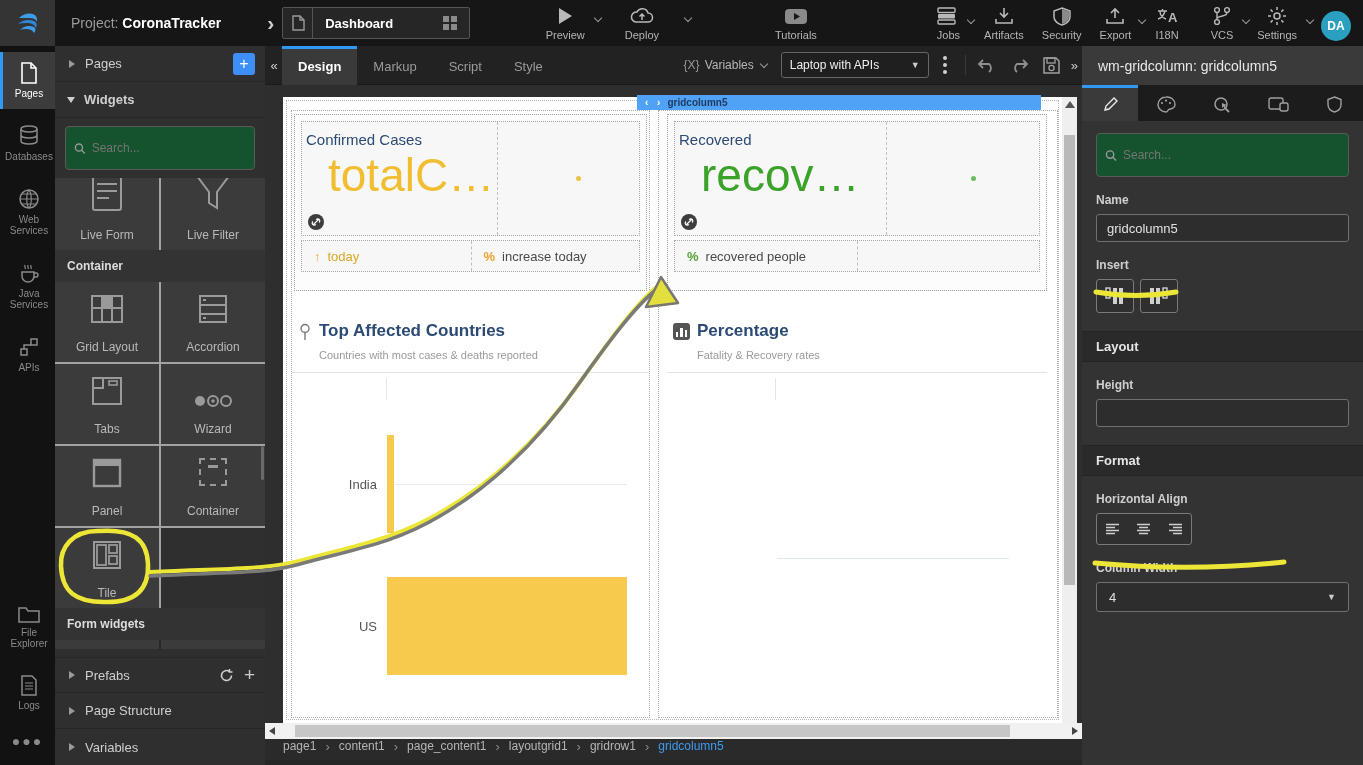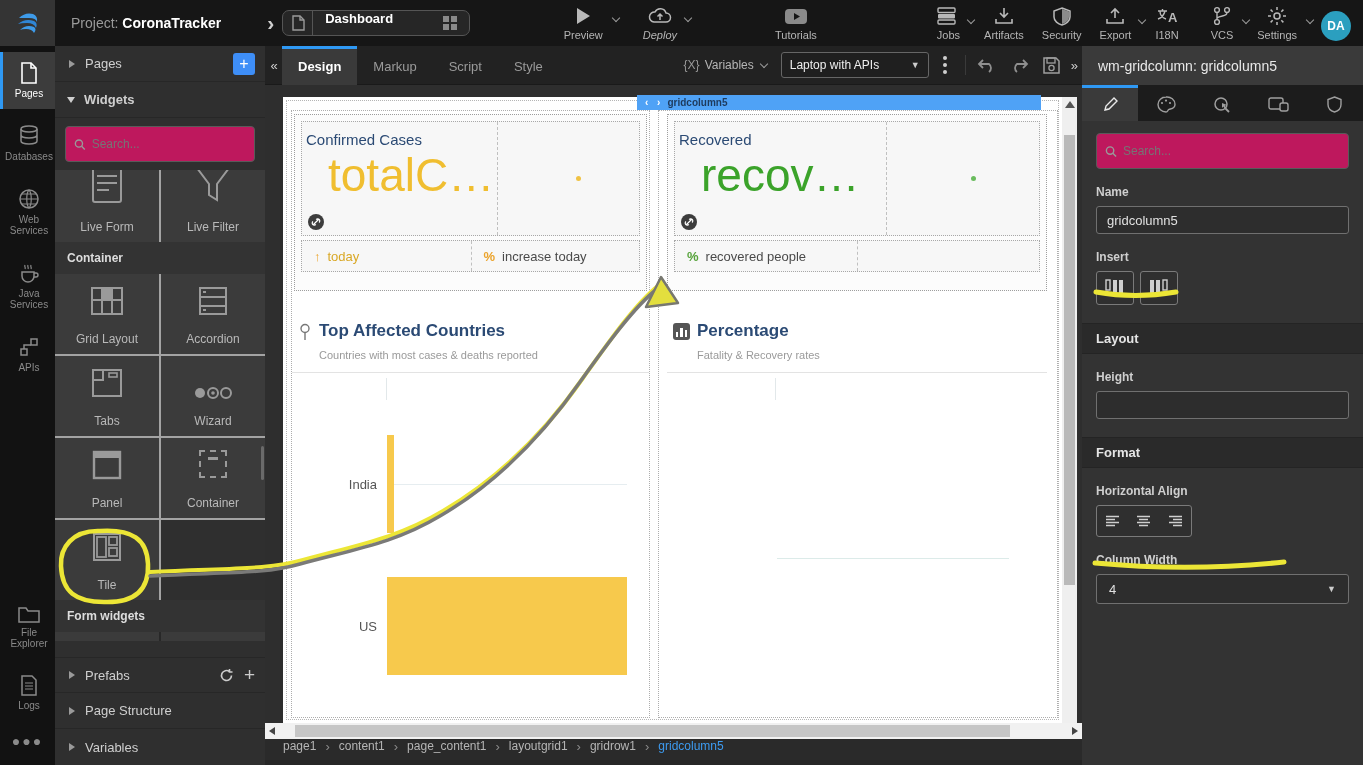--- a/index.html
+++ b/index.html
@@ -6,21 +6,21 @@
   html,body { width:1363px; height:765px; overflow:hidden; background:#1d1d1d;
     font-family:"Liberation Sans", sans-serif; }
   #app { position:relative; width:1363px; height:765px; }
 
   
   .header { display:flex; align-items:center; height:46px; background:#161616; }
   .logo-box { width:55px; height:46px; background:#343434; display:flex; align-items:center; justify-content:center; }
   .proj { margin-left:16px; font-size:14px; color:#9a9a9a; white-space:nowrap; }
   .proj b { color:#ffffff; font-weight:bold; }
   .hdr-chevron { color:#cfcfcf; font-size:21px; margin:0 8px 0 46px; font-weight:bold; }
-  .page-tab { display:flex; height:26px; border:1px solid #555; background:#262626; border-radius:7px; }
+  .page-tab { display:flex; align-items:center; height:32px; border:1px solid #555; background:#262626; border-radius:2px; }
   .page-tab .doc { width:30px; height:100%; display:flex; align-items:center; justify-content:center; border-right:1px solid #555; }
   .page-tab .nm { padding:0 46px 0 12px; color:#fff; font-weight:bold; font-size:13px; }
   .page-tab .grid-ic { width:30px; display:flex; align-items:center; justify-content:center; padding-right:8px; }
   .hdr-actions { margin-left:auto; display:flex; align-items:flex-start; }
   .hact { display:flex; flex-direction:column; align-items:center; margin-right:18px; cursor:pointer; }
   .hact .ic { height:22px; display:flex; align-items:center; justify-content:center; }
   .hact .tx { font-size:11px; color:#b5b5b5; margin-top:2px; white-space:nowrap; }
   .caret { display:inline-block; width:6px; height:6px; border-right:1.5px solid #9a9a9a; border-bottom:1.5px solid #9a9a9a; transform:rotate(45deg); margin-left:4px; margin-bottom:2px; }
   .avatar { width:30px; height:30px; border-radius:50%; background:#2b9fbf; color:#fff; display:flex; align-items:center; justify-content:center; font-size:12px; font-weight:bold; margin:6px 12px 0 4px; cursor:pointer; }
 
@@ -36,21 +36,21 @@
   .rail-spacer { flex:1; }
   .rail-dots { color:#8a8a8a; text-align:center; font-size:14px; letter-spacing:2px; padding:12px 0 16px; cursor:pointer; }
 
   
   .explorer { width:210px; background:#2f2f2f; display:flex; flex-direction:column; position:relative; }
   .exp-row { display:flex; align-items:center; height:36px; padding:0 10px; color:#cfcfcf; font-size:13px; border-bottom:1px solid #272727; cursor:pointer; flex:0 0 auto; }
   .tri-r { width:0; height:0; border-top:4px solid transparent; border-bottom:4px solid transparent; border-left:6px solid #9a9a9a; margin:0 10px 0 4px; }
   .tri-d { width:0; height:0; border-left:4px solid transparent; border-right:4px solid transparent; border-top:6px solid #cfcfcf; margin:0 9px 0 2px; }
   .plus-btn { margin-left:auto; width:22px; height:22px; border-radius:3px; background:#3e8ef7; color:#fff; font-size:16px; display:flex; align-items:center; justify-content:center; cursor:pointer; }
   .search-wrap { padding:8px 10px; flex:0 0 auto; }
-  .search-box { display:flex; align-items:center; height:36px; background:#be185d; border:1px solid #5a5a5a; border-radius:4px; padding:0 8px; }
+  .search-box { display:flex; align-items:center; height:44px; background:#14532d; border:1px solid #5a5a5a; border-radius:4px; padding:0 8px; }
   .search-box input { background:transparent; border:none; outline:none; color:#bdbdbd; font-size:12px; margin-left:6px; width:100%; font-family:"Liberation Sans", sans-serif; }
   .wgrid { display:grid; grid-template-columns:1fr 1fr; gap:2px; background:#a3a3a3; flex:0 0 auto; }
   .wtile { background:#3b3b3b; height:80px; display:flex; flex-direction:column; align-items:center; justify-content:flex-end; padding-bottom:8px; color:#b9b9b9; font-size:12px; cursor:pointer; overflow:hidden; position:relative; }
   .wtile .wic { position:absolute; top:12px; left:50%; transform:translateX(-50%); }
   .wtile.cut { height:72px; }
   .wtile.cut .wic { top:-4px; }
   .wsec { background:#333; color:#ddd; font-size:12px; font-weight:bold; padding:9px 12px; flex:0 0 auto; }
   .stub-row { display:grid; grid-template-columns:1fr 1fr; gap:2px; background:#282828; flex:0 0 auto; }
   .stub { height:9px; background:#3b3b3b; }
   .exp-bottom { margin-top:auto; }
@@ -186,21 +186,21 @@
     <div class="hdr-actions">
       <div class="hact" style="margin-right:6px;">
         <span class="ic">
           <span style="display:inline-block;width:0;height:0;border-top:8px solid transparent;border-bottom:8px solid transparent;border-left:13px solid #b9b9b9;"></span>
         </span>
         <span class="tx">Preview</span>
       </div>
       <div class="hact" style="margin-right:24px;margin-top:10px;">
           <span class="caret"></span>
         </div>
-      <div class="hact" style="margin-right:4px;font-style:italic;">
+      <div class="hact" style="margin-right:22px;">
         <span class="ic">
           <svg width="24" height="18" viewBox="0 0 24 18">
               <path d="M6 15 A5 5 0 0 1 7 5 A6 6 0 0 1 18 6 A4.5 4.5 0 0 1 18 15 Z" fill="none" stroke="#b9b9b9" stroke-width="1.5"></path>
               <path d="M12 13V7 M9.5 9.5 L12 7 L14.5 9.5" stroke="#b9b9b9" stroke-width="1.5" fill="none"></path>
             </svg>
         </span>
         <span class="tx">Deploy</span>
       </div>
       <div class="hact" style="margin-right:84px;margin-top:10px;">
           <span class="caret"></span>

